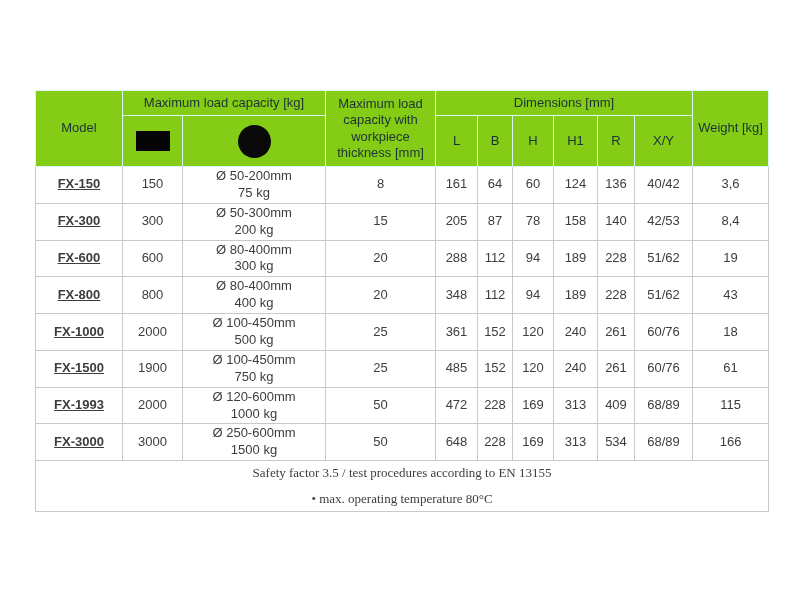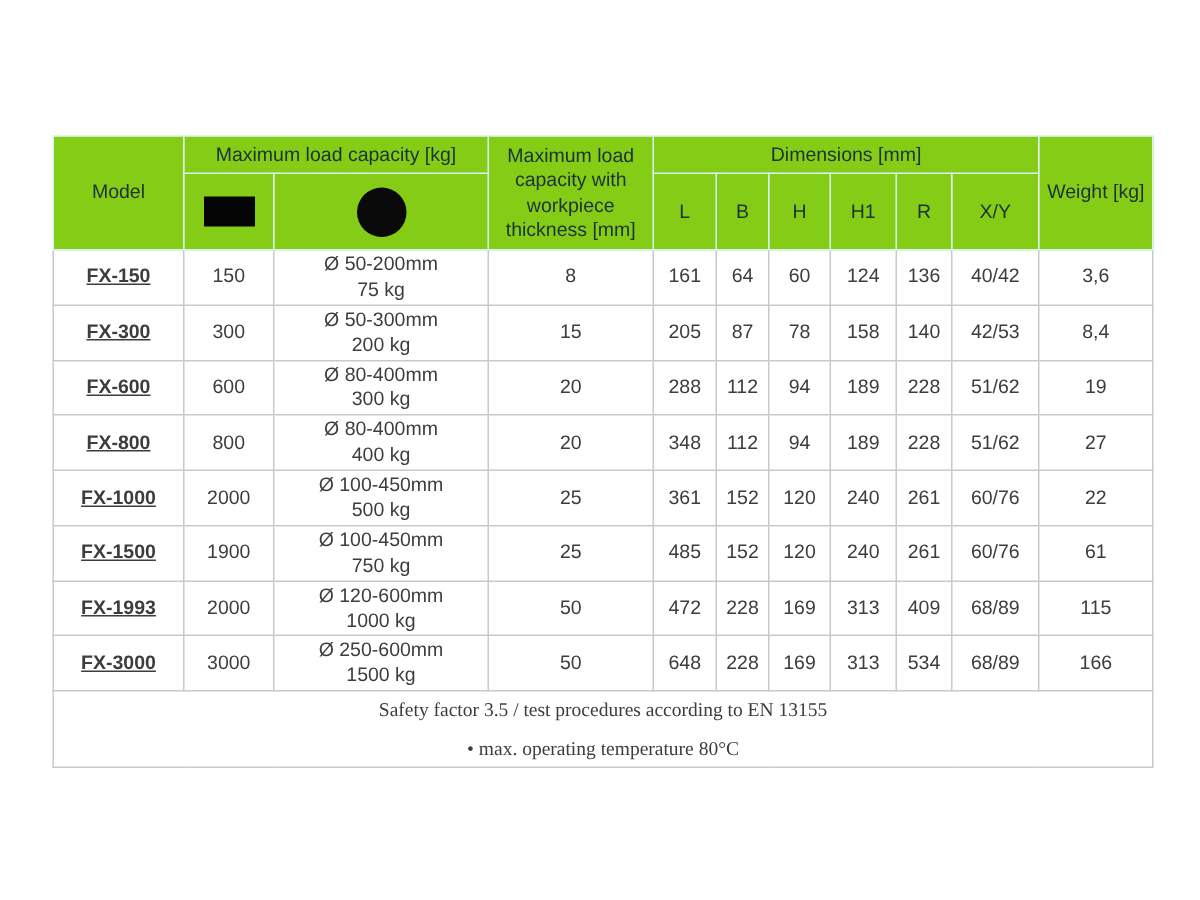--- a/index.html
+++ b/index.html
@@ -160,37 +160,37 @@
             <div>Ø 80-400mm</div>
             <div>400 kg</div>
           </td>
       <td>20</td>
       <td>348</td>
       <td>112</td>
       <td>94</td>
       <td>189</td>
       <td>228</td>
       <td>51/62</td>
-      <td>27</td>
+      <td>43</td>
     </tr>
     <tr class="data-row">
       <td class="model-cell">FX-1000</td>
       <td>2000</td>
       <td>
             <div>Ø 100-450mm</div>
             <div>500 kg</div>
           </td>
       <td>25</td>
       <td>361</td>
       <td>152</td>
       <td>120</td>
       <td>240</td>
       <td>261</td>
       <td>60/76</td>
-      <td>22</td>
+      <td>18</td>
     </tr>
     <tr class="data-row">
       <td class="model-cell">FX-1500</td>
       <td>1900</td>
       <td>
             <div>Ø 100-450mm</div>
             <div>750 kg</div>
           </td>
       <td>25</td>
       <td>485</td>

